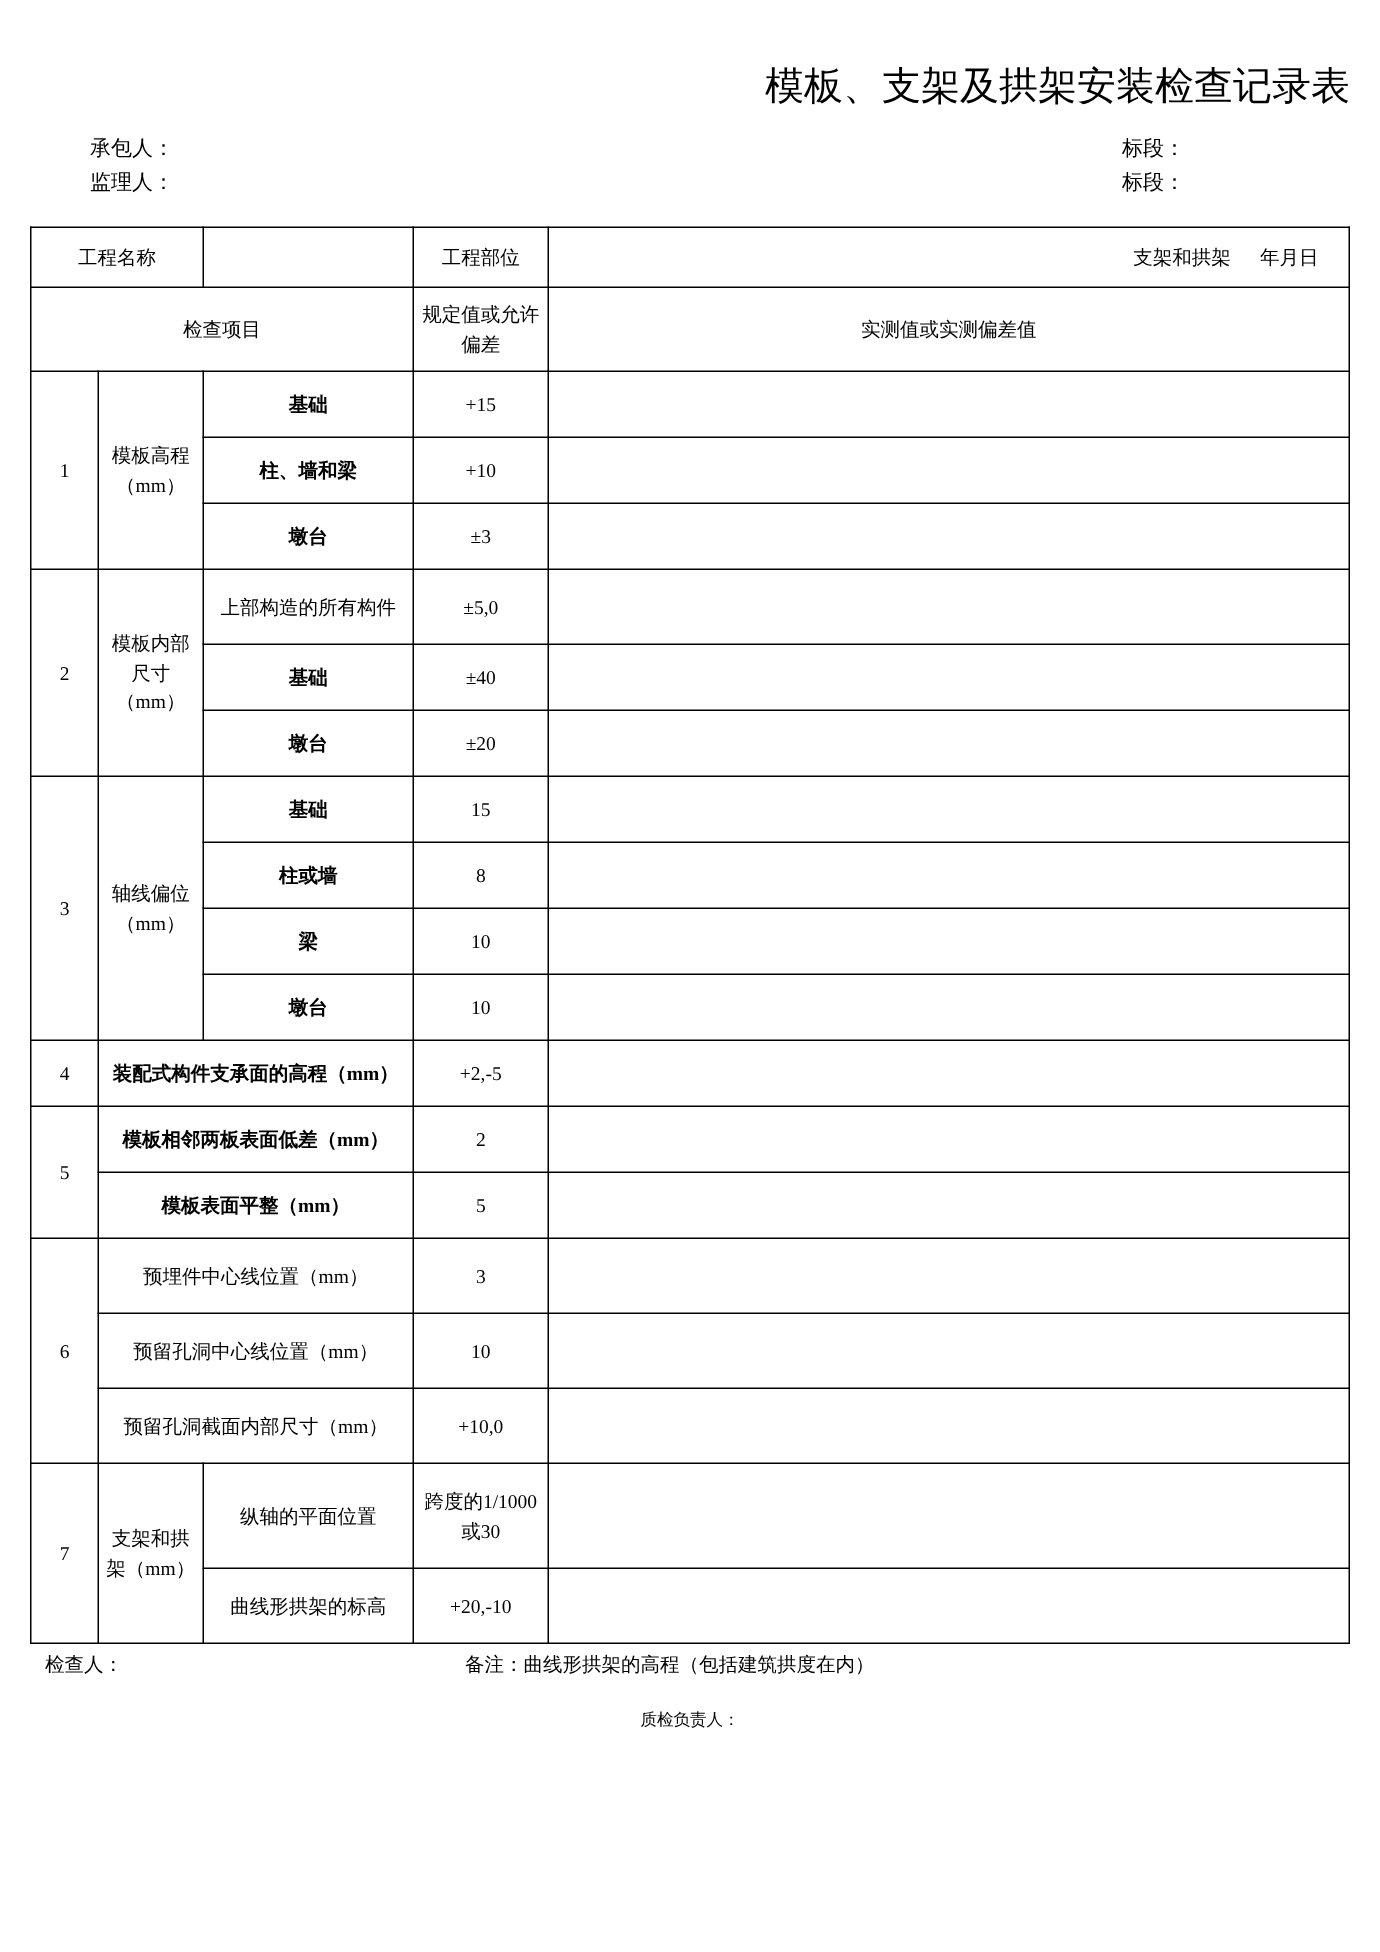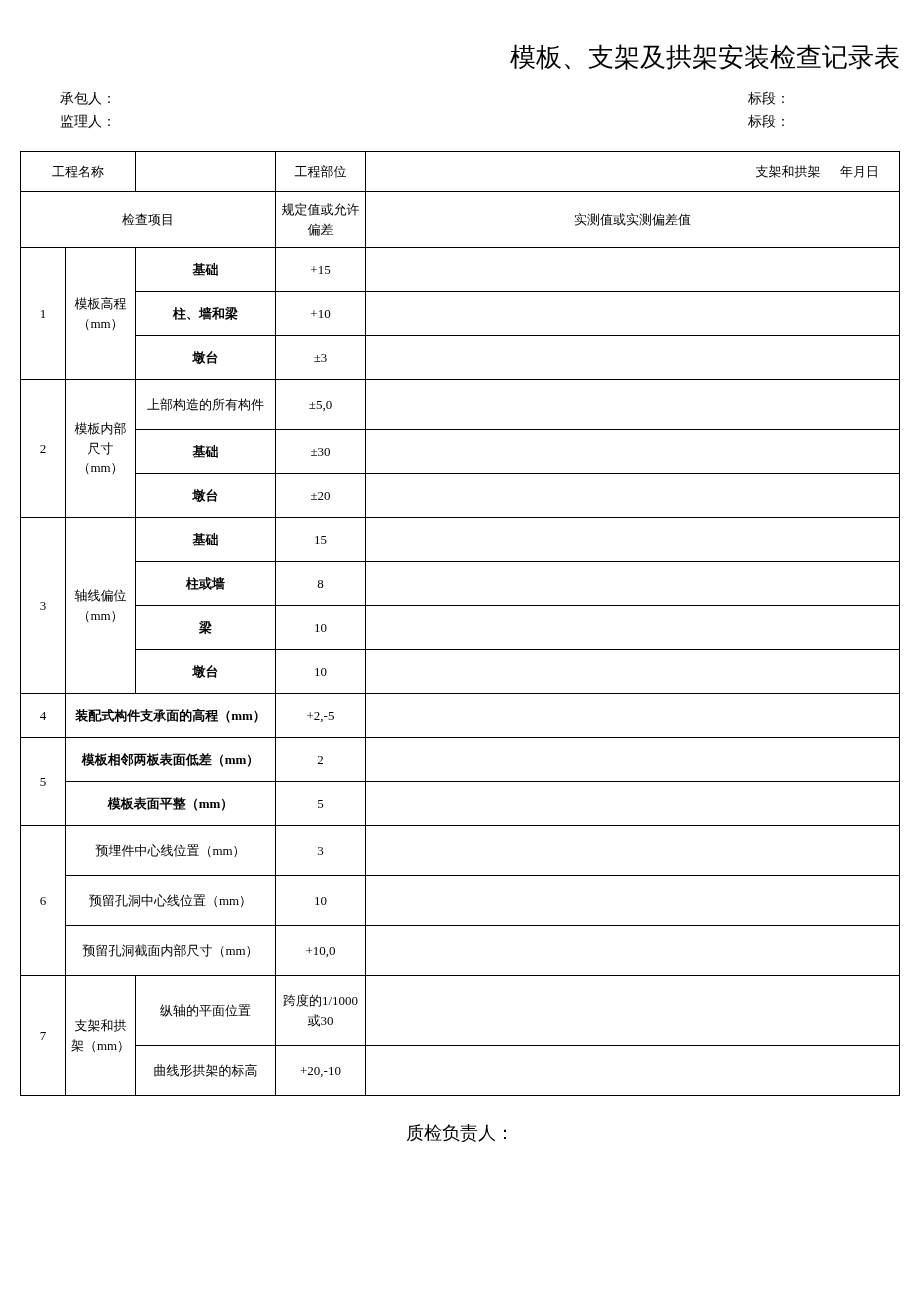--- a/index.html
+++ b/index.html
@@ -83,21 +83,21 @@
       width: 280px;
       padding-left: 10px;
     }
     .footer-right {
       flex: 1;
       padding-left: 10px;
     }
     .footer-sub {
       margin-top: 20px;
       text-align: center;
-      font-size: 18px;
+      font-size: 11px;
     }
     .date-cell {
       text-align: right;
       padding-right: 20px;
     }
   </style>
 </head>
 <body>
 
 <h1 class="title">模板、支架及拱架安装检查记录表</h1>
@@ -146,21 +146,21 @@
 
   <tr>
     <td rowspan="3">2</td>
     <td rowspan="3">模板内部尺寸（mm）</td>
     <td class="taller">上部构造的所有构件</td>
     <td>±5,0</td>
     <td></td>
   </tr>
   <tr>
     <td class="tall">基础</td>
-    <td>±30</td>
+    <td>±40</td>
     <td></td>
   </tr>
   <tr>
     <td class="tall">墩台</td>
     <td>±20</td>
     <td></td>
   </tr>
 
   <tr>
     <td rowspan="4">3</td>
@@ -231,14 +231,16 @@
   <tr>
     <td class="taller">曲线形拱架的标高</td>
     <td>+20,-10</td>
     <td></td>
   </tr>
 </tbody>
     </table>
 </div>
 
 <div class="footer-info">
+  <div class="footer-left">检查人：</div>
+  <div class="footer-right">备注：曲线形拱架的高程（包括建筑拱度在内）</div>
 </div>
 <div class="footer-sub">质检负责人：</div>
 
 </body></html>

